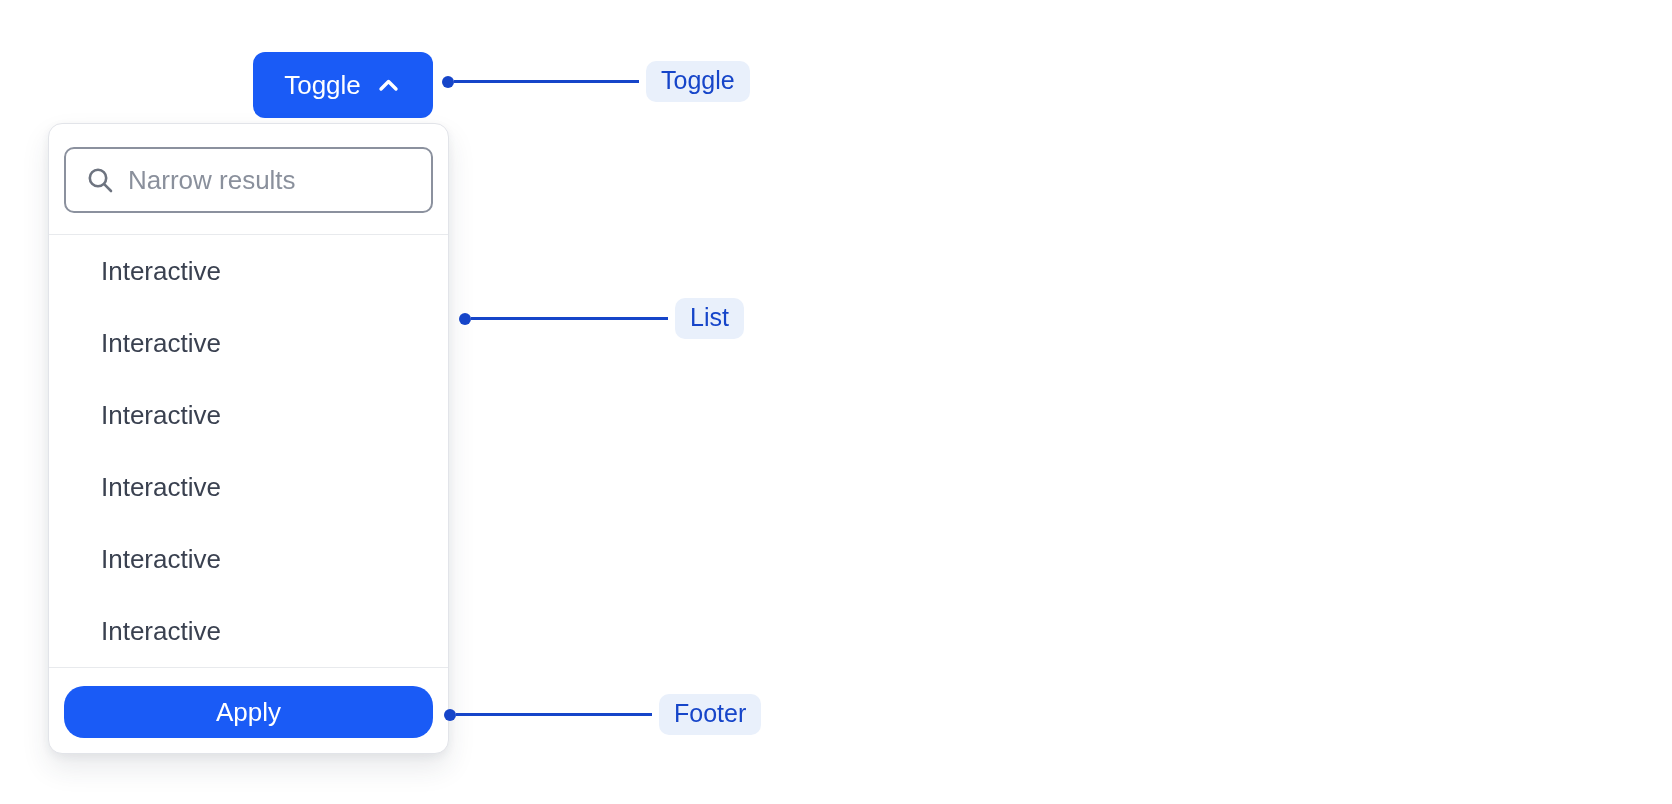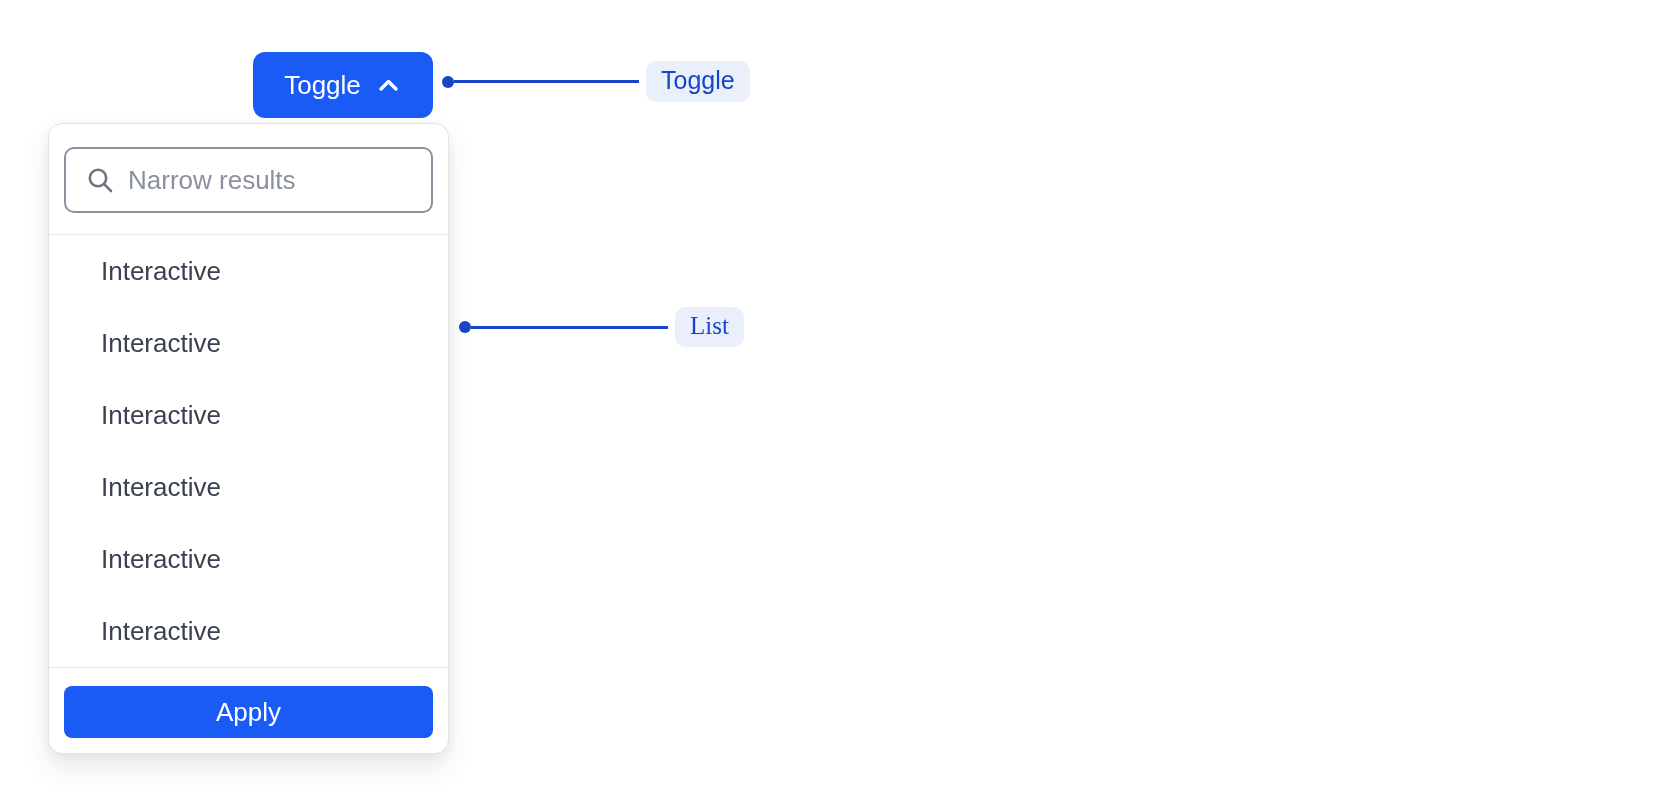--- a/index.html
+++ b/index.html
@@ -57,21 +57,21 @@
     height: 72px; line-height: 72px;
     padding-left: 52px;
     font-size: 26px; color: #3a4150;
     cursor: pointer; white-space: nowrap;
   }
 
   .popover-footer { padding: 18px 15px 15px 15px; }
   .apply-btn {
     width: 100%; height: 52px;
     background: #1a5bf6; color: #ffffff;
-    border: none; border-radius: 8px;
+    border: none; border-radius: 20px;
     font-family: inherit; font-size: 26px; font-weight: 500;
     display: flex; align-items: center; justify-content: center;
     cursor: pointer;
   }
 
   
   .callout {
     position: absolute;
     display: flex; align-items: center;
     pointer-events: none;
@@ -88,21 +88,21 @@
     background: #e9f0fb; color: #1645c9;
     font-size: 25px; font-weight: 500;
     padding: 5px 15px 7px 15px;
     border-radius: 10px;
     white-space: nowrap;
   }
   .callout-toggle { left: 442px; top: 61px; }
   .callout-toggle .line { width: 185px; }
   .callout-header { left: 443px; top: 159px; }
   .callout-header .line { width: 196px; }
-  .callout-list   { left: 459px; top: 307px; font-family: Liberation Serif, serif; }
+  .callout-list   { left: 459px; top: 298px; }
   .callout-list   .line { width: 197px; }
   .callout-footer { left: 444px; top: 694px; }
   .callout-footer .line { width: 196px; }
 </style>
 </head>
 <body>
 
 <div class="canvas">
 
   <button class="toggle-btn">
@@ -153,14 +153,19 @@
     <span class="pill">Toggle</span>
   </div>
 
 
   <div class="callout callout-list">
     <span class="dot"></span>
     <span class="line"></span>
     <span class="pill">List</span>
   </div>
 
+  <div class="callout callout-footer">
+    <span class="dot"></span>
+    <span class="line"></span>
+    <span class="pill">Footer</span>
+  </div>
 
 </div>
 
 </body></html>

